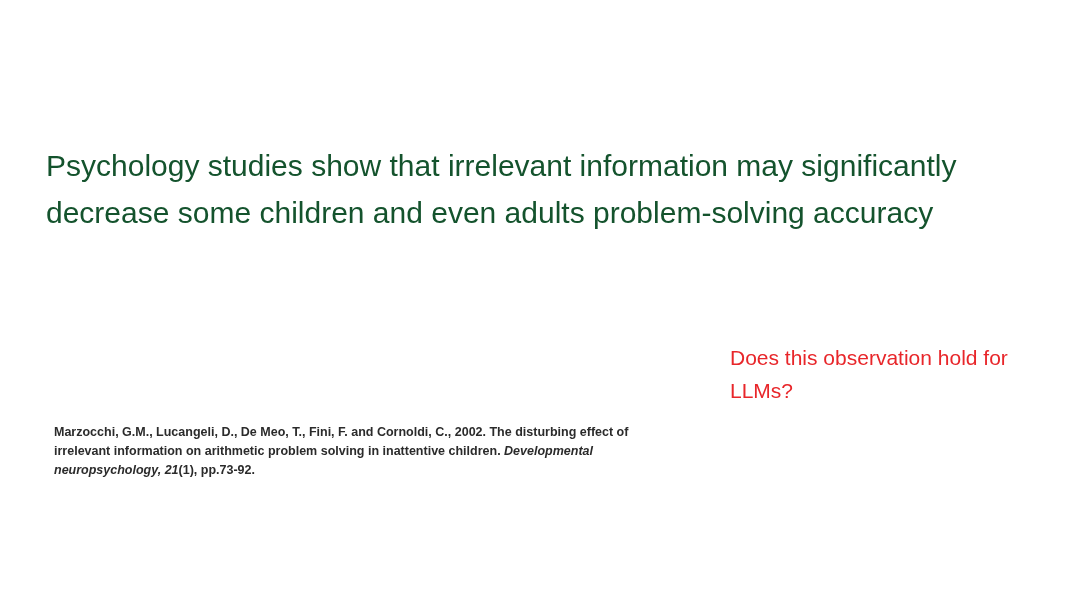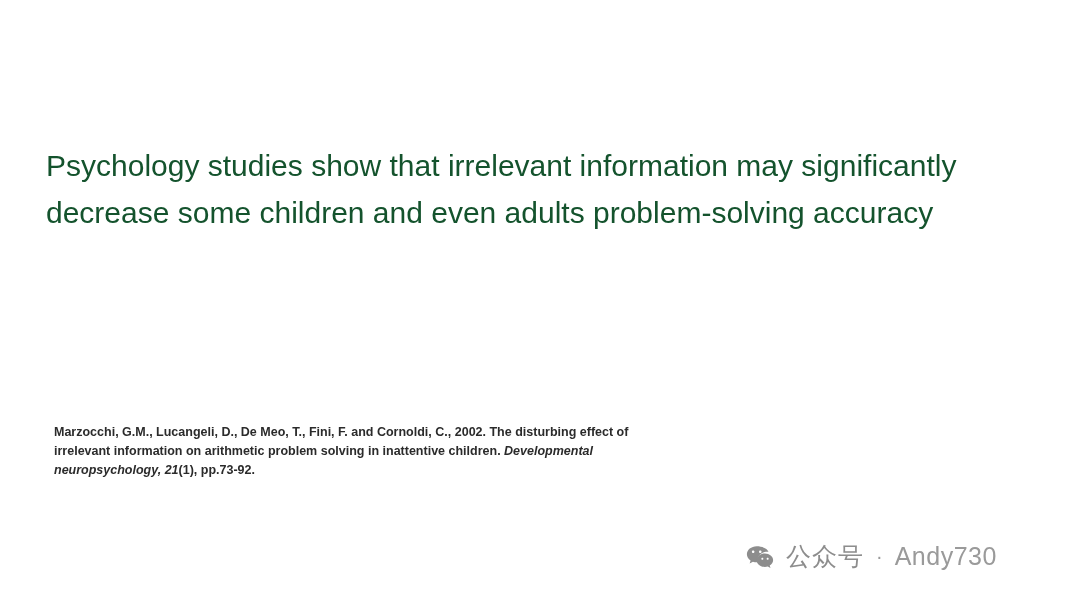--- a/index.html
+++ b/index.html
@@ -112,26 +112,16 @@
 
   <div class="subtitle">Psychology studies show that irrelevant information may significantly decrease some children and even adults problem-solving accuracy</div>
 
 
   <div class="citation">
     <span>Marzocchi, G.M., Lucangeli, D., De Meo, T., Fini, F. and Cornoldi, C., 2002. The disturbing</span>
     <span>effect of irrelevant information on arithmetic problem solving in inattentive children.</span>
     <span class="italic">Developmental neuropsychology</span><span class="italic">, 21</span><span>(1), pp.73-92.</span>
   </div>
 
+  <div class="callout">Does this observation hold for LLMs?</div>
 
-  <div class="watermark">
-    <span>
-      <svg class="wechat-icon" viewBox="0 0 64 64" aria-hidden="true">
-        <path fill="#8d8d8d" d="M25 9C13.4 9 4 16.7 4 26.2c0 5.4 3.1 10.2 7.9 13.4l-2 6.1 7-3.6c2.6.8 5.3 1.2 8.1 1.2.9 0 1.8 0 2.6-.1-.5-1.5-.8-3.1-.8-4.8 0-9.6 9.3-17.4 20.8-17.4.9 0 1.7 0 2.5.1C48.6 14.8 37.9 9 25 9zm-7.6 9.1c1.5 0 2.7 1.2 2.7 2.7s-1.2 2.7-2.7 2.7-2.7-1.2-2.7-2.7 1.2-2.7 2.7-2.7zm15.2 0c1.5 0 2.7 1.2 2.7 2.7s-1.2 2.7-2.7 2.7-2.7-1.2-2.7-2.7 1.2-2.7 2.7-2.7z"></path>
-        <path fill="#8d8d8d" d="M60 38.8c0-7.9-7.9-14.3-17.6-14.3S24.8 30.9 24.8 38.8 32.7 53.1 42.4 53.1c2.1 0 4.2-.3 6.1-.9l5.9 3.1-1.7-5.2C56.9 47.4 60 43.4 60 38.8zm-23-5.2c1.2 0 2.2 1 2.2 2.2s-1 2.2-2.2 2.2-2.2-1-2.2-2.2 1-2.2 2.2-2.2zm11.3 0c1.2 0 2.2 1 2.2 2.2s-1 2.2-2.2 2.2-2.2-1-2.2-2.2 1-2.2 2.2-2.2z"></path>
-      </svg>
-    </span>
-    <span class="wm-cn">公众号</span>
-    <span class="wm-dot">·</span>
-    <span class="wm-name">Andy730</span>
-  </div>
 
 </div>
 
 </body></html>

